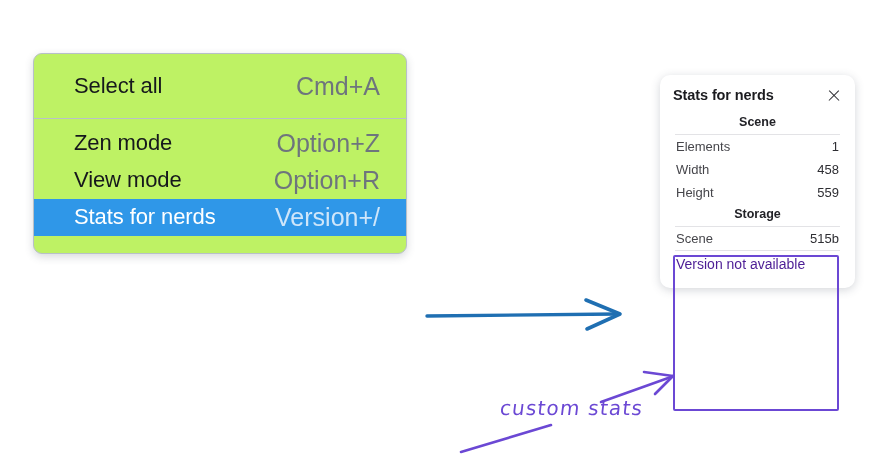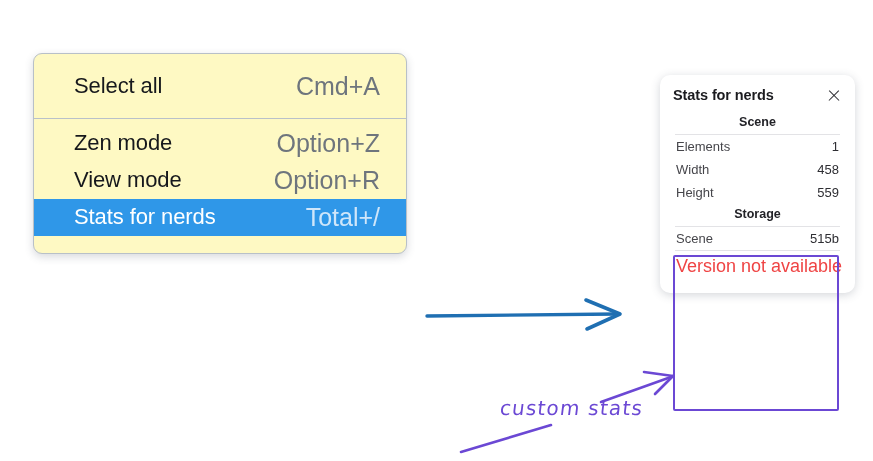--- a/index.html
+++ b/index.html
@@ -15,21 +15,21 @@
     font-family: "Liberation Sans", sans-serif;
     -webkit-font-smoothing: antialiased;
   }
 
   
   #context-menu {
     position: absolute;
     left: 33px;
     top: 53px;
     width: 374px;
-    background: #fef9c3;
+    background: #bef264;
     border: 1px solid #b8c0c8;
     border-radius: 9px;
     box-shadow: 0 3px 9px rgba(60,70,85,0.20);
     overflow: hidden;
     box-sizing: border-box;
   }
   .menu-group {
     padding: 6px 0 7px 0;
   }
   .menu-group.group-top { padding: 14px 0 13px 0; }
@@ -123,22 +123,22 @@
   .stat-row {
     display: flex;
     justify-content: space-between;
     align-items: flex-start;
     font-size: 13px;
     color: #46464b;
     padding: 4px 3px 4px 3px;
   }
   .stat-row .sr-value { color: #2e2e33; }
   .stat-note {
-    font-size: 18px;
-    color: #ef4444;
+    font-size: 14px;
+    color: #4c1d95;
     padding: 5px 3px 2px 3px;
     white-space: nowrap;
   }
 
   
   #custom-stats-box {
     position: absolute;
     left: 673px;
     top: 255px;
     width: 166px;
@@ -186,21 +186,21 @@
     <div class="menu-item">
       <span class="mi-label">Zen mode</span>
       <span class="mi-shortcut">Option+Z</span>
     </div>
     <div class="menu-item">
       <span class="mi-label">View mode</span>
       <span class="mi-shortcut">Option+R</span>
     </div>
     <div class="menu-item is-selected">
       <span class="mi-label">Stats for nerds</span>
-      <span class="mi-shortcut">Total+/</span>
+      <span class="mi-shortcut">Version+/</span>
     </div>
     <div class="menu-tail"></div>
   </div>
 
 </div>
 
 <div id="stats-panel">
 
   <div class="stats-header">
     <span class="stats-title">Stats for nerds</span>

